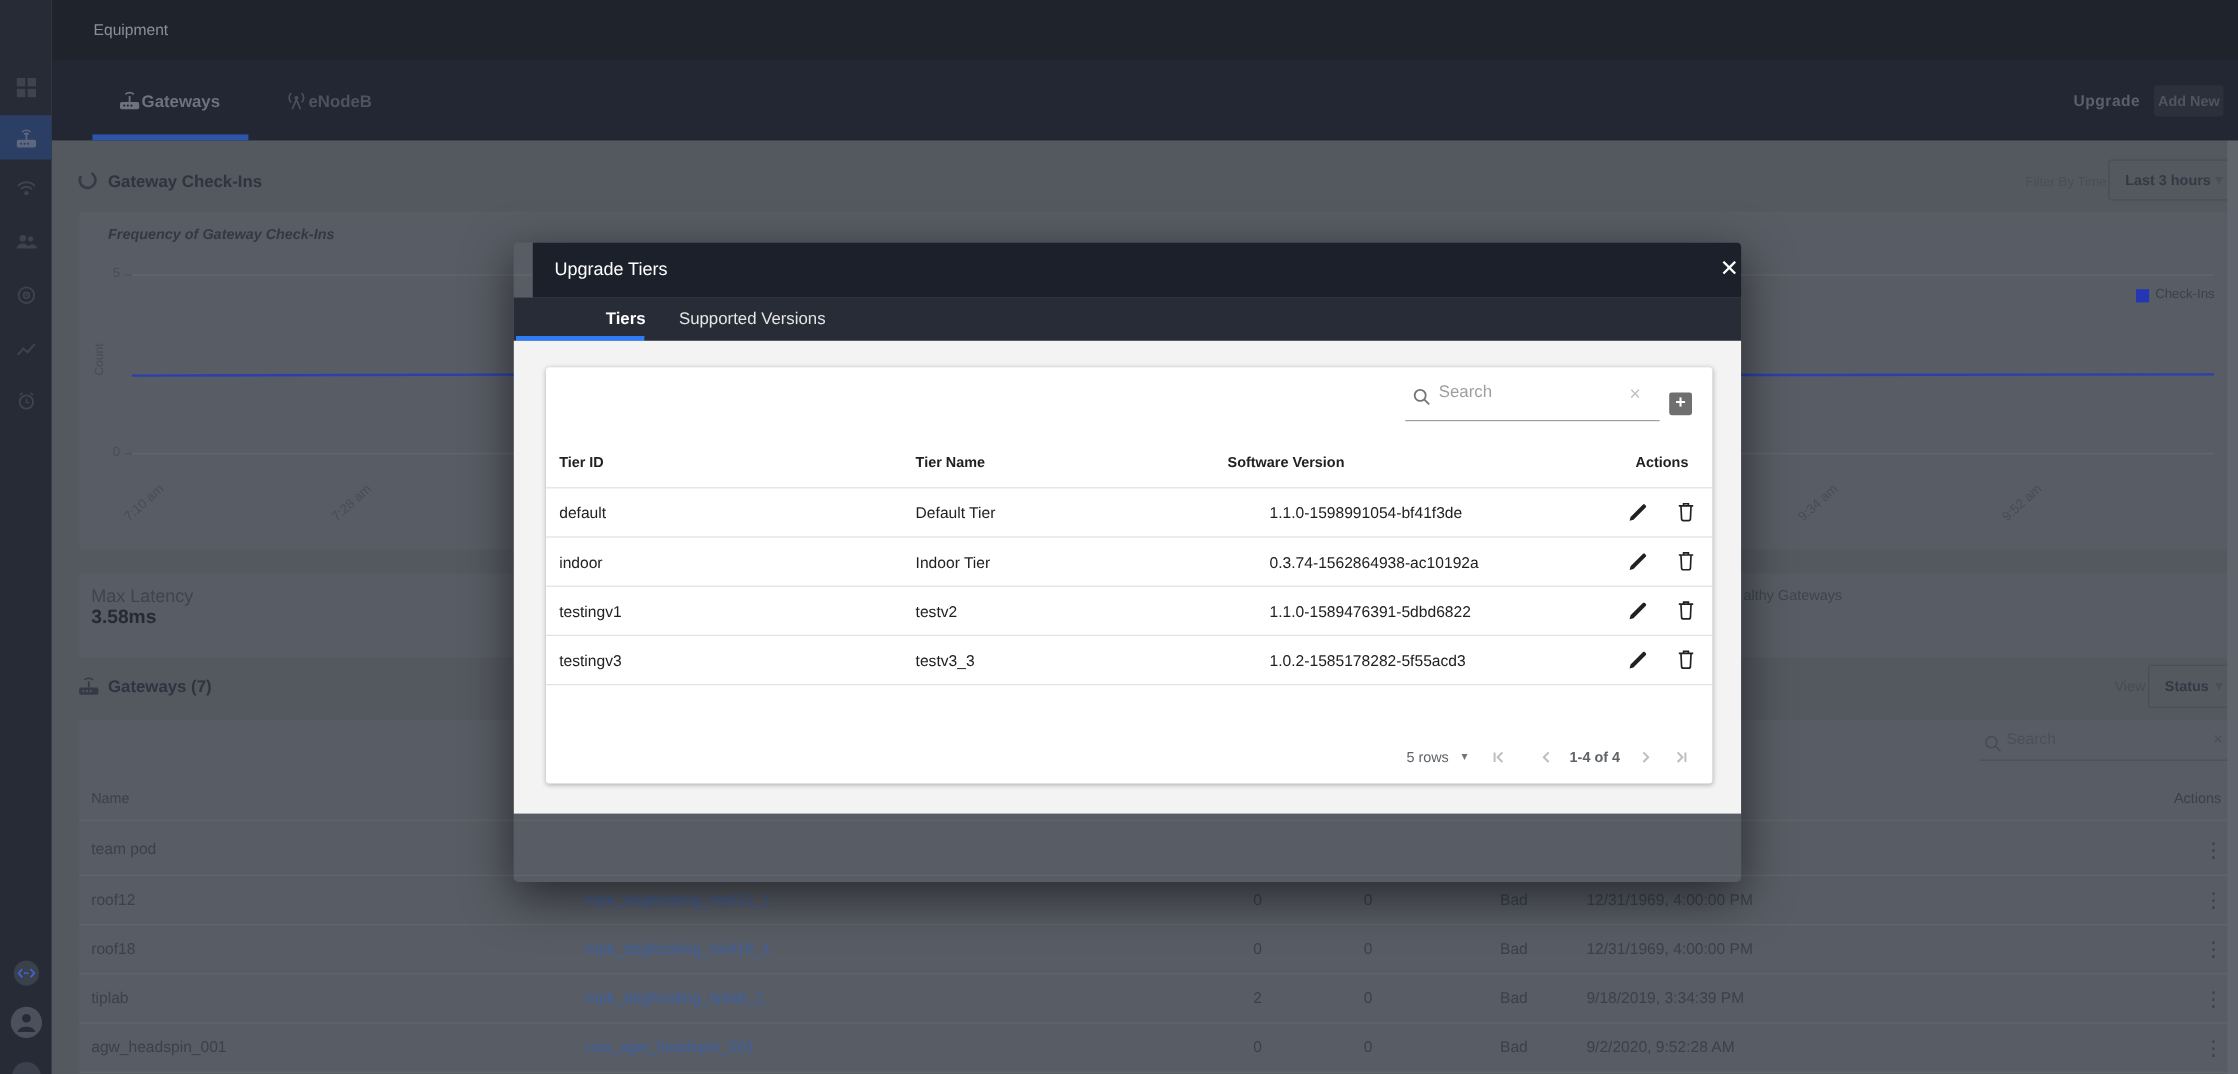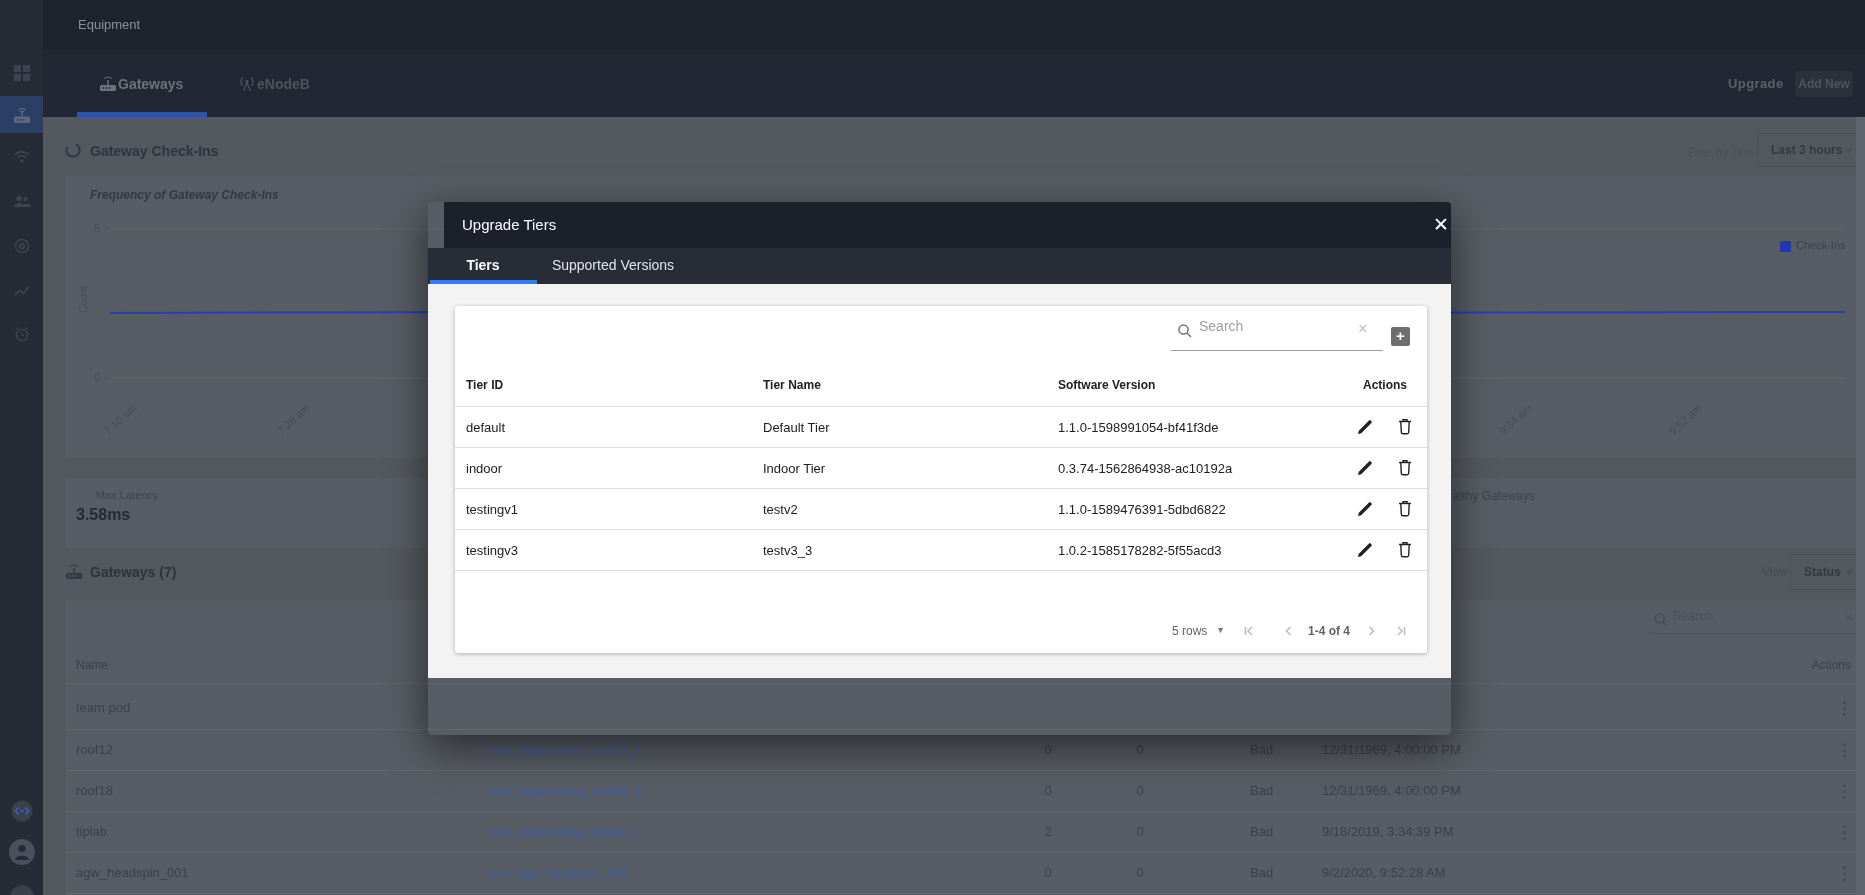--- a/index.html
+++ b/index.html
@@ -34,21 +34,21 @@
   .dots { position:absolute; font-size:17px; color:#3b414b; }
   input.bg-search { position:absolute; background:transparent; border:none; outline:none; font-size:13px; color:#3b414b; font-family:"Liberation Sans",sans-serif; }
   input.bg-search::placeholder { color:#4a505a; opacity:1; }
 
   
   .modal { position:absolute; left:428px; top:202px; width:1023px; height:533px; z-index:50; border-radius:4px; overflow:hidden; box-shadow:0 12px 40px rgba(0,0,0,.55); }
   .modal-header { position:absolute; left:16px; top:0; width:100%; height:46px; background:#1c202a; }
   .modal-title { position:absolute; left:18px; top:0; line-height:46px; font-size:15px; font-weight:500; color:#ffffff; }
   .modal-close { position:absolute; right:13px; top:10px; width:26px; height:26px; color:#ffffff; font-size:19px; text-align:center; line-height:26px; cursor:pointer; }
   .modal-tabs { position:absolute; left:0; top:46px; width:100%; height:36px; background:#272c37; }
-  .mtab { position:absolute; top:0; height:36px; text-align:center; line-height:34px; font-size:14px; }
+  .mtab { position:absolute; top:0; height:36px; text-align:right; line-height:34px; font-size:14px; }
   .mtab-underline { position:absolute; left:2px; bottom:0; width:107px; height:4px; background:#2e7df6; }
   .modal-body { position:absolute; left:0; top:82px; width:100%; height:394px; background:#f3f3f3; }
   .paper { position:absolute; left:27px; top:22px; width:972px; height:347px; background:#ffffff; border-radius:3px; box-shadow:0 1px 4px rgba(0,0,0,.28); }
   .mcol-header { position:absolute; font-size:12px; font-weight:bold; color:#212121; top:72px; }
   .mcell { position:absolute; font-size:13px; color:#212121; white-space:nowrap; }
   .m-divider { position:absolute; left:0; width:972px; height:1px; background:#e0e0e0; }
   .icon-btn { cursor:pointer; }
   input.m-search { position:absolute; left:744px; top:12px; width:150px; background:transparent; border:none; outline:none; font-size:14px; color:#424242; font-family:"Liberation Sans",sans-serif; }
   input.m-search::placeholder { color:#9e9e9e; opacity:1; }
   .plus-btn { position:absolute; left:936px; top:21px; width:19px; height:19px; background:#6f6f6f; border-radius:2px; color:#fff; font-size:15px; font-weight:bold; text-align:center; line-height:18px; cursor:pointer; }
@@ -192,21 +192,21 @@
   <div class="abs" style="left:-6px; top:118px; width:46px; text-align:center; font-size:10px; color:#464c56; transform:rotate(-90deg);">Count</div>
   <div class="abs" style="left:1714px; top:65px; width:11px; height:11px; background:#2337b5;"></div>
   <div class="abs" style="left:1730px; top:63px; font-size:11px; color:#3b414b;">Check-Ins</div>
 </div>
 <div class="xtick" style="left:65px; top:400px;">7:10 am</div>
 <div class="xtick" style="left:238px; top:400px;">7:28 am</div>
 <div class="xtick" style="left:1460px; top:400px;">9:34 am</div>
 <div class="xtick" style="left:1630px; top:400px;">9:52 am</div>
 
 <div class="card" style="left:66px; top:478px; width:1790px; height:70px;">
-  <div class="abs" style="left:10px; top:11px; font-size:11px; color:#3e4450;margin-left:20px;">Max Latency</div>
+  <div class="abs" style="left:10px; top:11px; font-size:15px; color:#3e4450;">Max Latency</div>
   <div class="abs" style="left:10px; top:28px; font-size:16px; font-weight:bold; color:#252a33;">3.58ms</div>
   <div class="abs" style="left:1387px; top:11px; font-size:12px; color:#3e4450;">althy Gateways</div>
 </div>
 
 <svg class="abs" style="left:64px; top:563px;" width="20" height="18">
   <rect x="2" y="10" width="16" height="6" rx="1.5" fill="#343a46"></rect>
   <circle cx="5.5" cy="13" r="0.9" fill="#54585f"></circle>
     <circle cx="8.5" cy="13" r="0.9" fill="#54585f"></circle>
     <circle cx="11.5" cy="13" r="0.9" fill="#54585f"></circle>
   <line x1="10" y1="10" x2="10" y2="5" stroke="#343a46" stroke-width="1.5"></line>
@@ -303,21 +303,21 @@
         <circle cx="6.5" cy="6.5" r="4.6" fill="none" stroke="#757575" stroke-width="1.5"></circle>
         <line x1="10" y1="10" x2="14" y2="14" stroke="#757575" stroke-width="1.5"></line>
       </svg>
       <input class="m-search" placeholder="Search" style="">
       <div class="abs" style="left:903px; top:14px; font-size:16px; color:#bdbdbd; cursor:pointer;">×</div>
       <div class="abs" style="left:716px; top:44px; width:212px; height:1px; background:#9e9e9e;"></div>
       <div class="plus-btn">+</div>
 
       <div class="mcol-header" style="left:11px;">Tier ID</div>
       <div class="mcol-header" style="left:308px;">Tier Name</div>
-      <div class="mcol-header" style="left:603px;">Software Version</div>
+      <div class="mcol-header" style="left:568px;">Software Version</div>
       <div class="mcol-header" style="left:900px; width:60px; text-align:center;">Actions</div>
       <div class="m-divider" style="top:100px;"></div>
 
       <div>
         <span class="mcell" style="left:11px; top:114px;">default</span>
         <span class="mcell" style="left:308px; top:114px;">Default Tier</span>
         <span class="mcell" style="left:603px; top:114px;">1.1.0-1598991054-bf41f3de</span>
         <svg class="abs icon-btn" style="left:902px; top:112px;" width="17" height="17">
           <path d="M1,16 L1.8,12.8 L12,2.6 C12.5,2.1 13.3,2.1 13.8,2.6 L14.4,3.2 C14.9,3.7 14.9,4.5 14.4,5 L4.2,15.2 Z" fill="#212121"></path>
         </svg>

